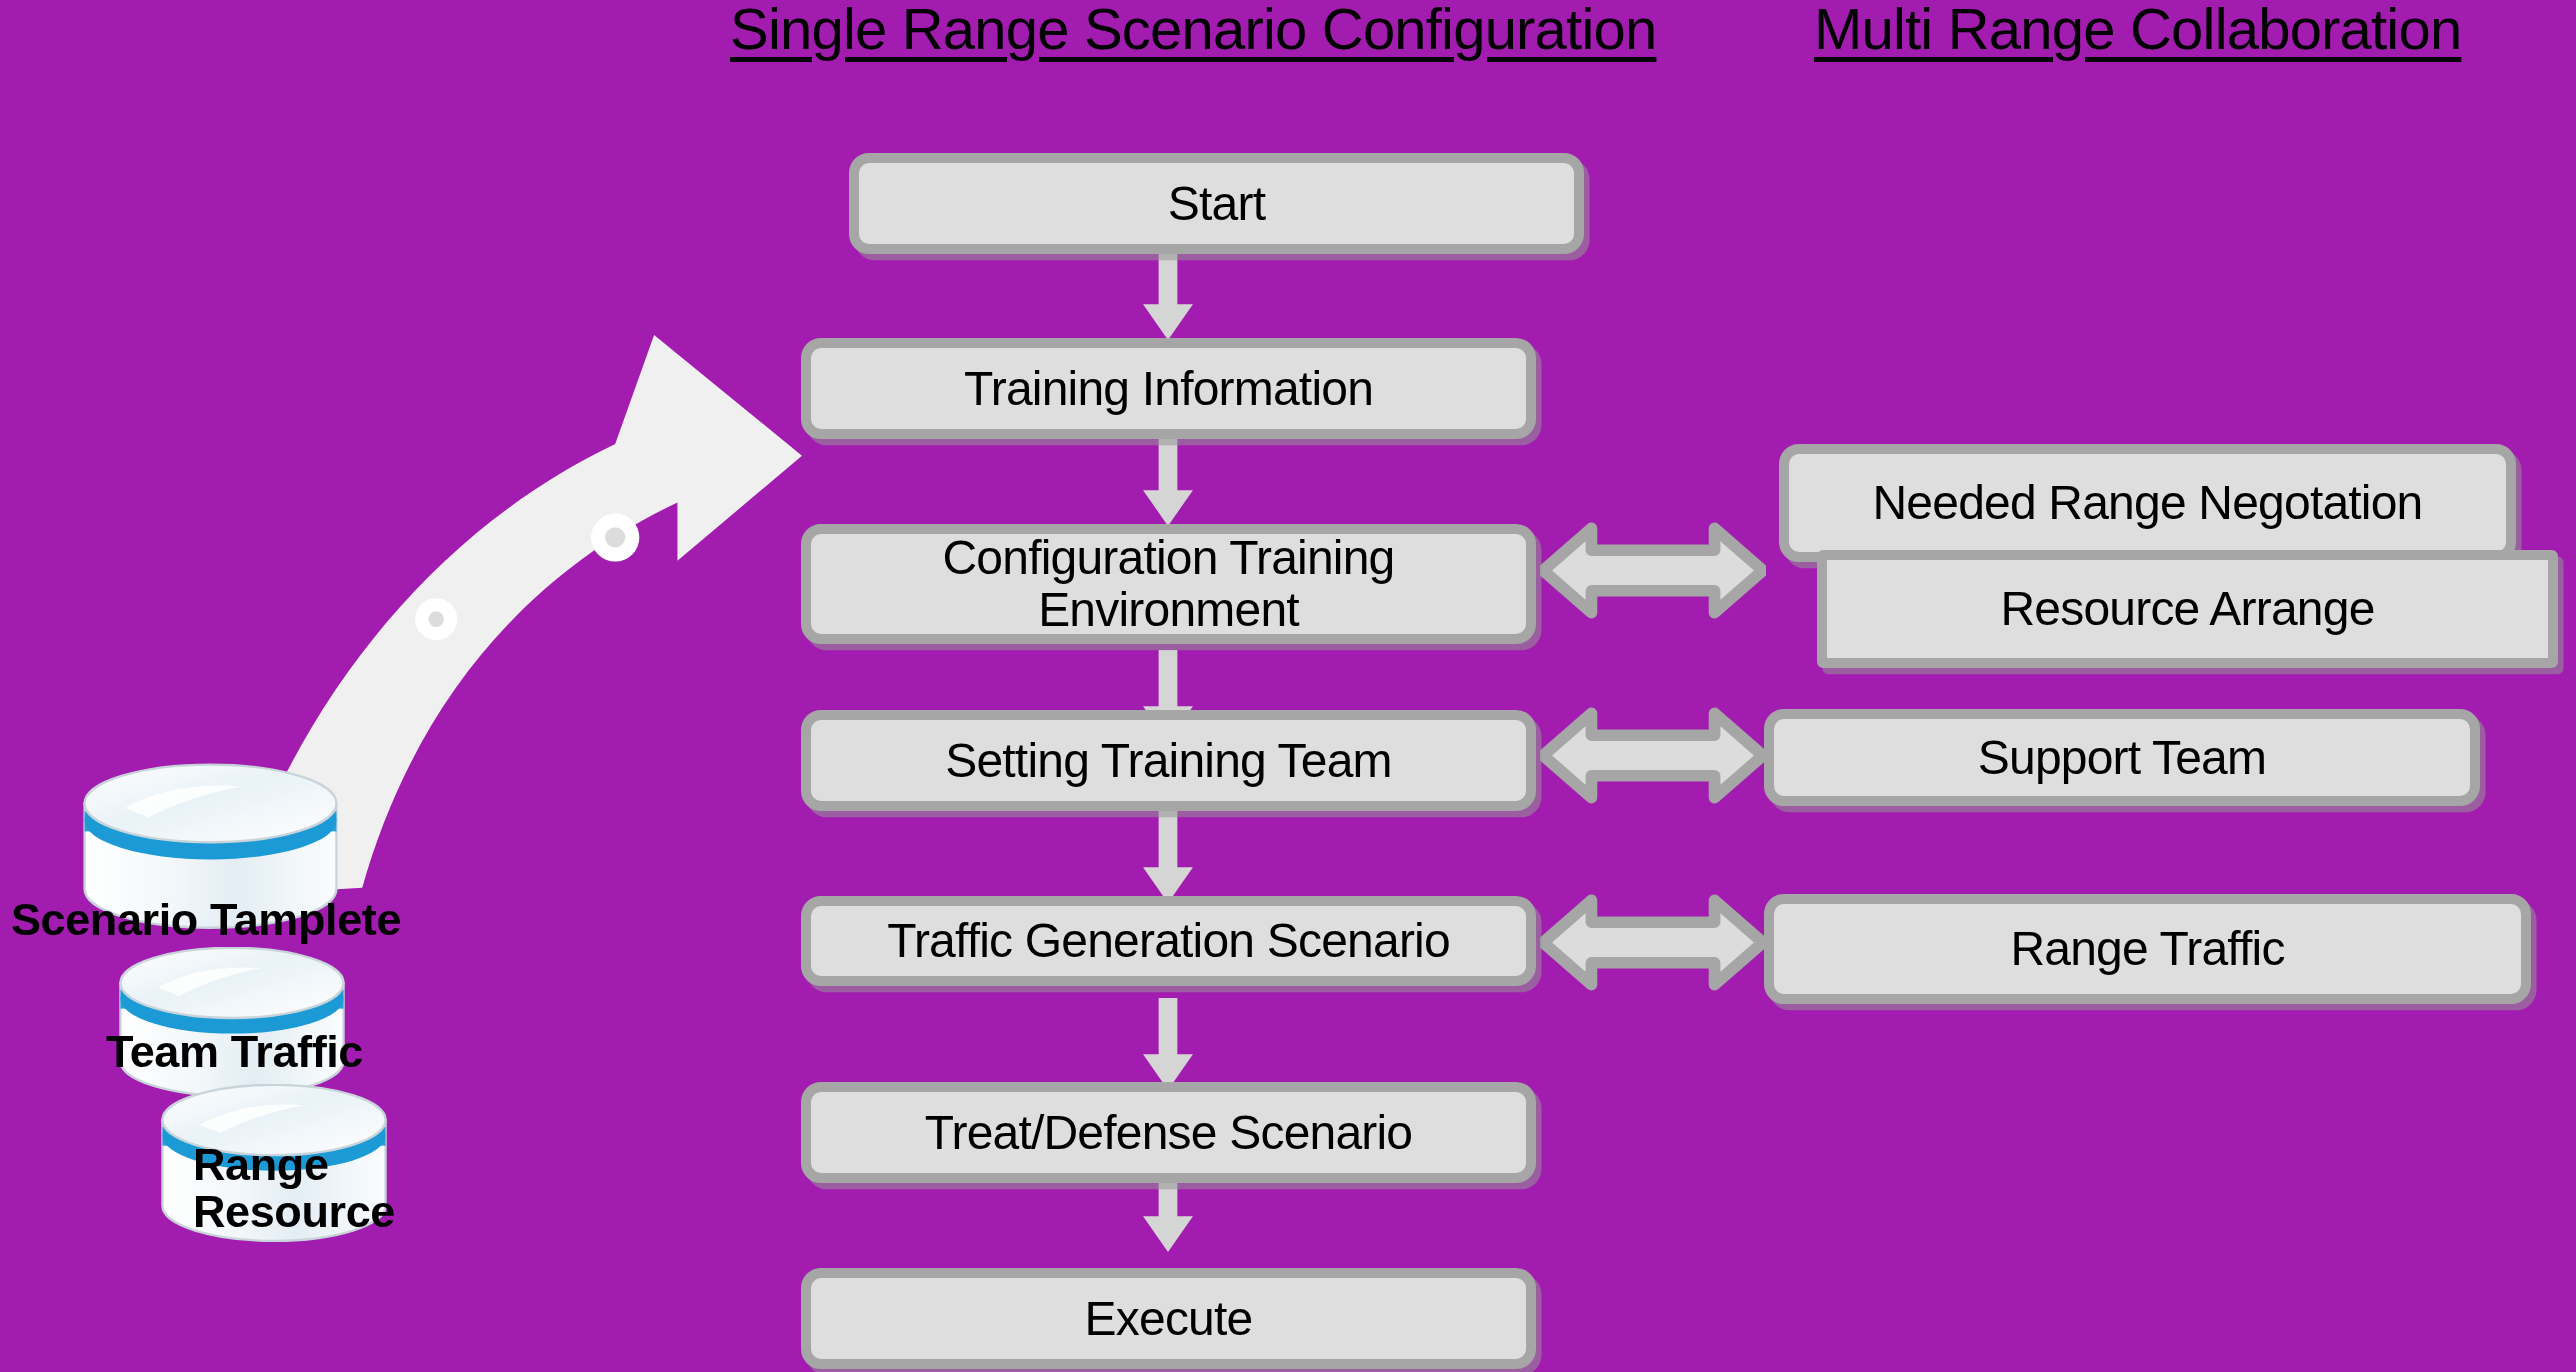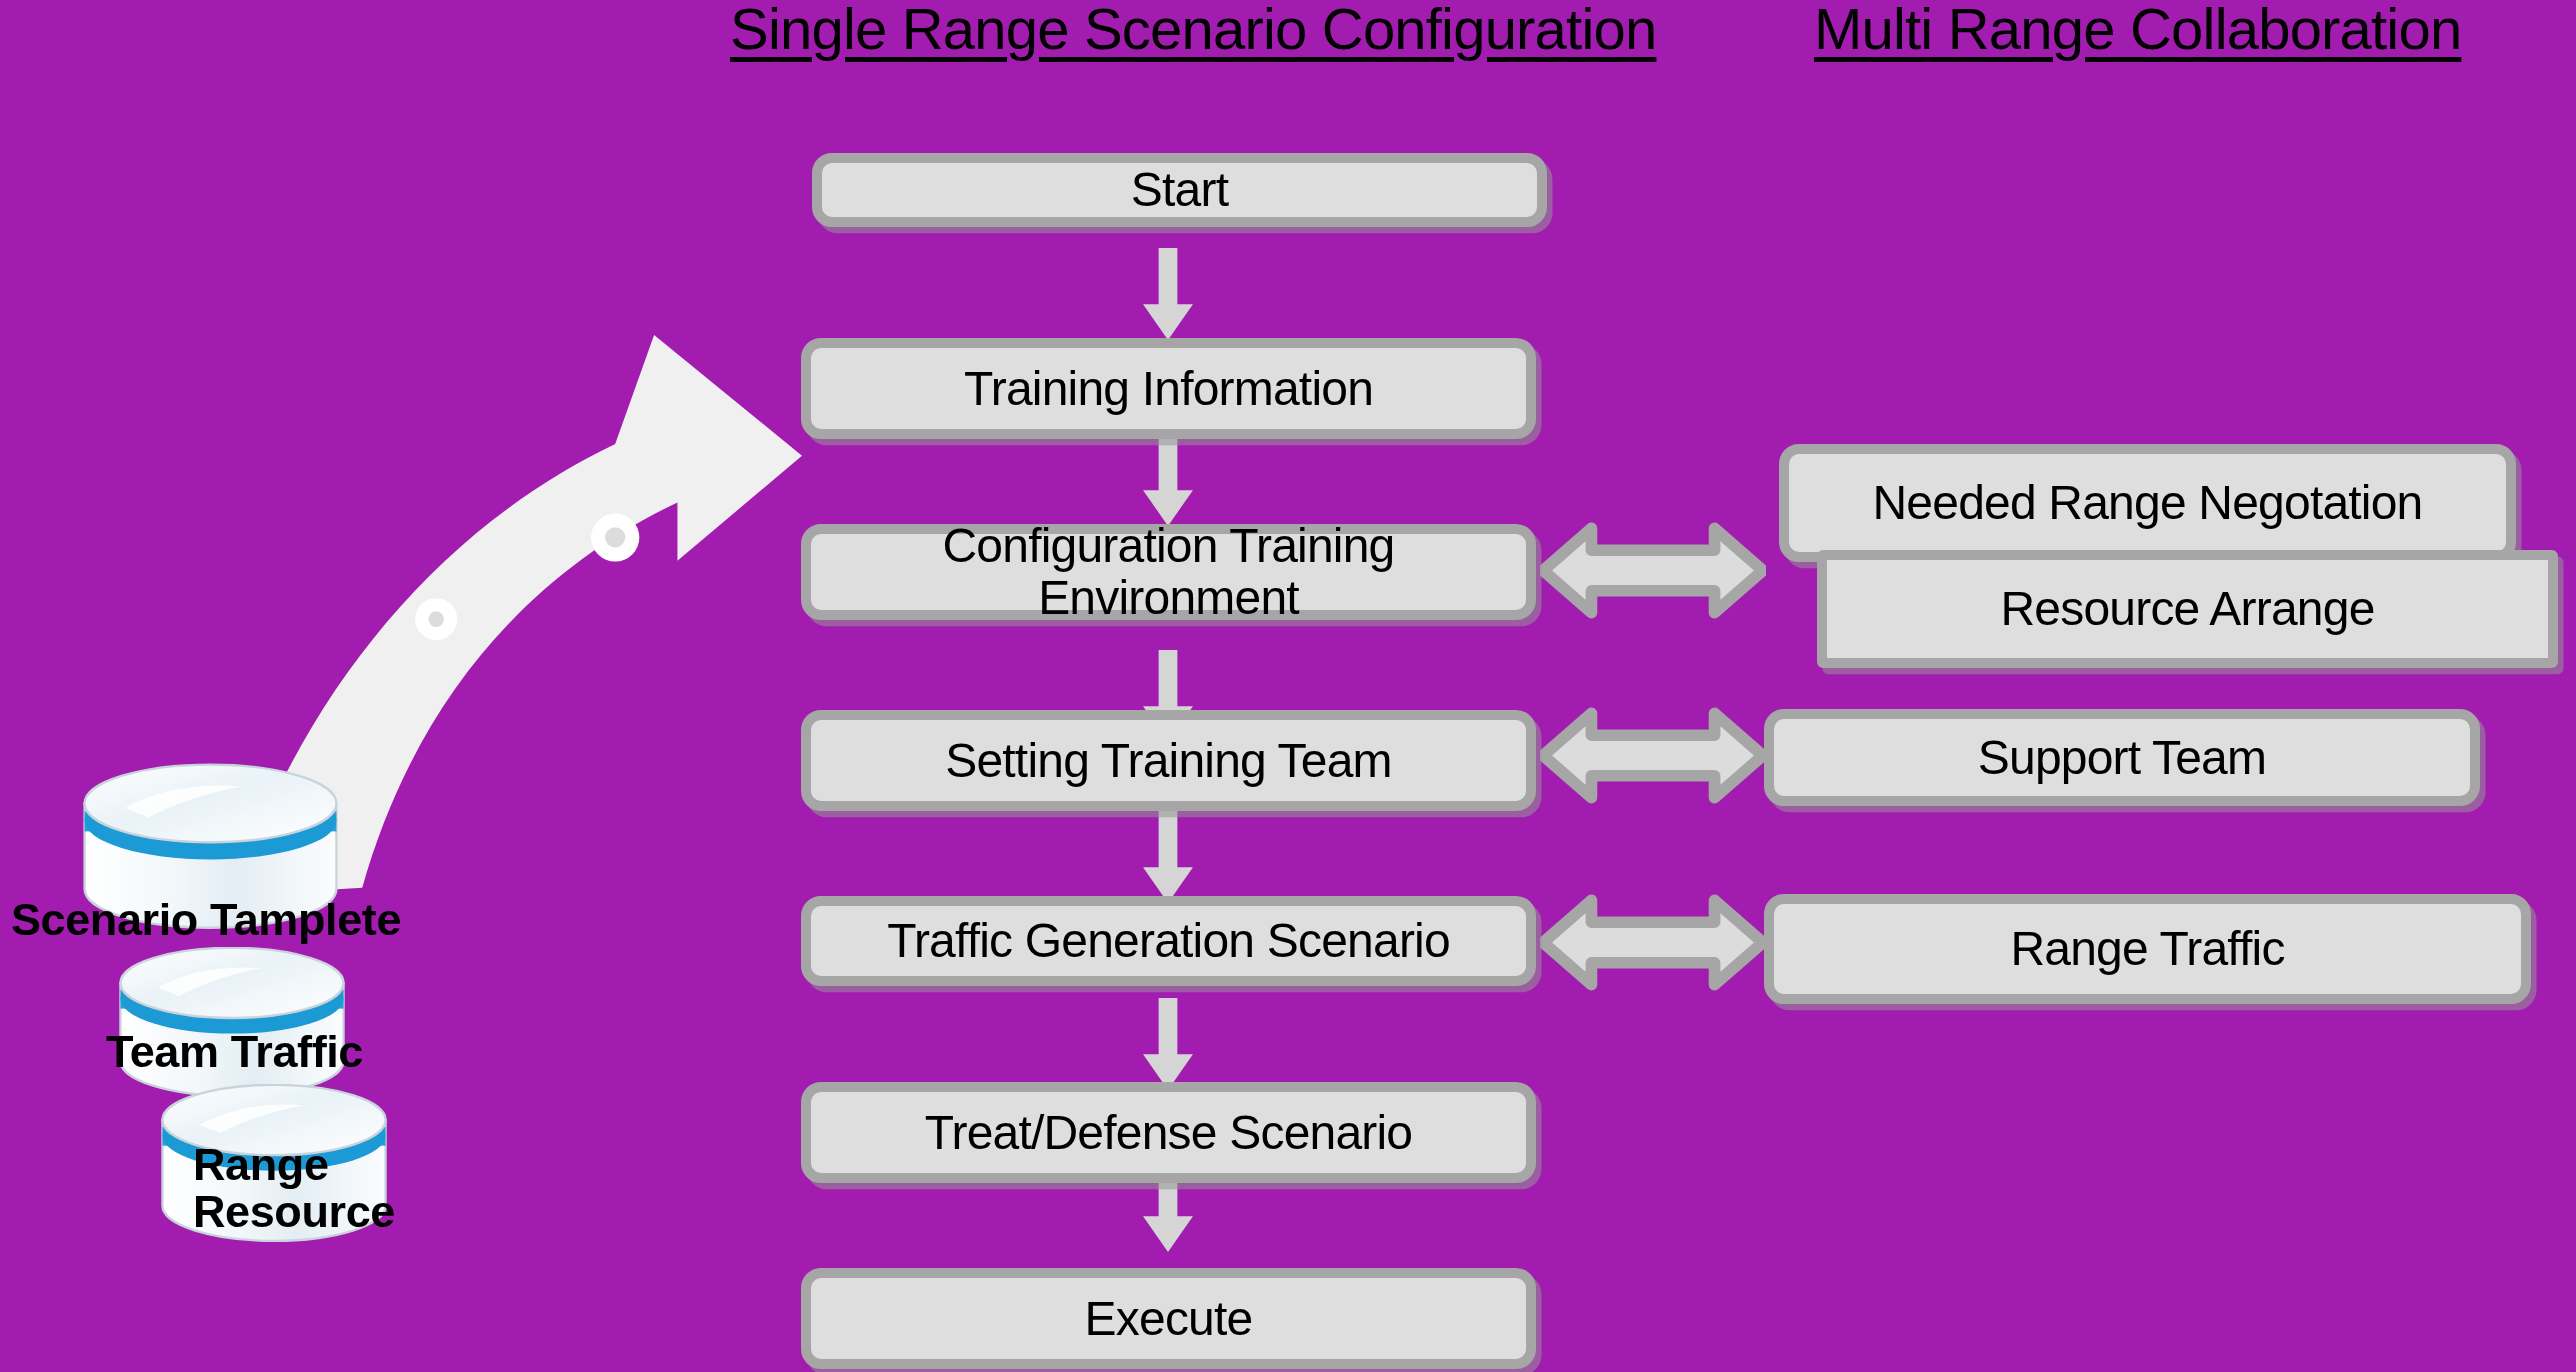--- a/index.html
+++ b/index.html
@@ -172,25 +172,25 @@
   </div>
 
   <div class="pbox" style="left:1779px;top:444px;width:737px;height:118px;">Needed Range Negotation</div>
 
   <div class="pbox" style="left:1817px;top:550px;width:741px;height:118px;border-radius:6px;">Resource Arrange</div>
 
   <div class="pbox" style="left:1764px;top:709px;width:716px;height:97px;">Support Team</div>
 
   <div class="pbox" style="left:1764px;top:894px;width:767px;height:110px;">Range Traffic</div>
 
-  <div class="pbox" style="left:812px;top:153px;width:735px;height:74px;">Start</div>
+  <div class="pbox" style="left:849px;top:153px;width:735px;height:101px;">Start</div>
 
   <div class="pbox" style="left:801px;top:338px;width:735px;height:101px;">Training Information</div>
 
-  <div class="pbox" style="left:801px;top:524px;width:735px;height:96px;">Configuration Training Environment</div>
+  <div class="pbox" style="left:801px;top:524px;width:735px;height:120px;">Configuration Training Environment</div>
 
   <div class="pbox" style="left:801px;top:710px;width:735px;height:101px;">Setting Training Team</div>
 
   <div class="pbox" style="left:801px;top:896px;width:735px;height:90px;">Traffic Generation Scenario</div>
 
   <div class="pbox" style="left:801px;top:1082px;width:735px;height:101px;">Treat/Defense Scenario</div>
 
   <div class="pbox" style="left:801px;top:1268px;width:735px;height:101px;">Execute</div>
 
 </div>

